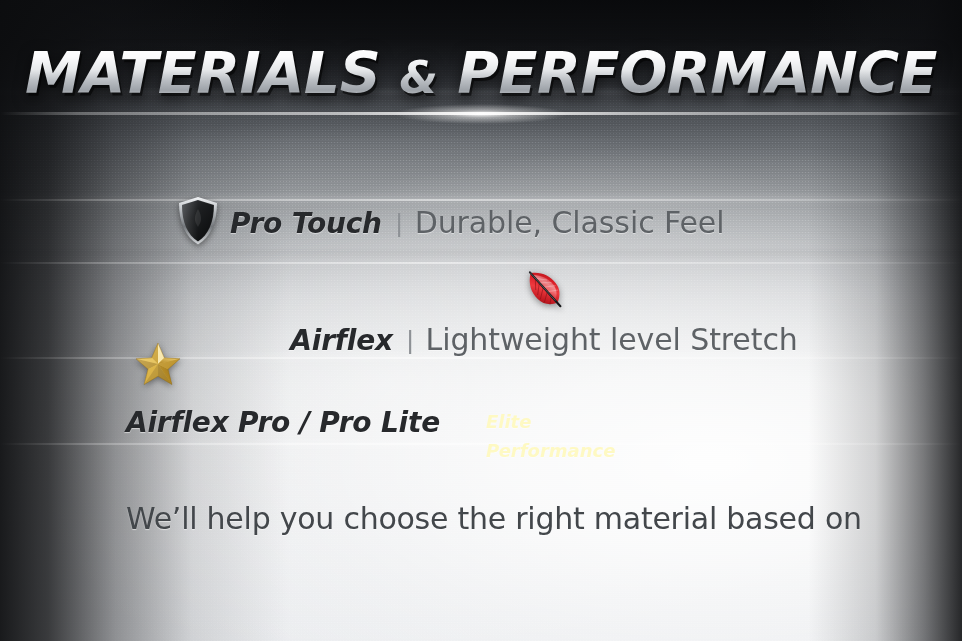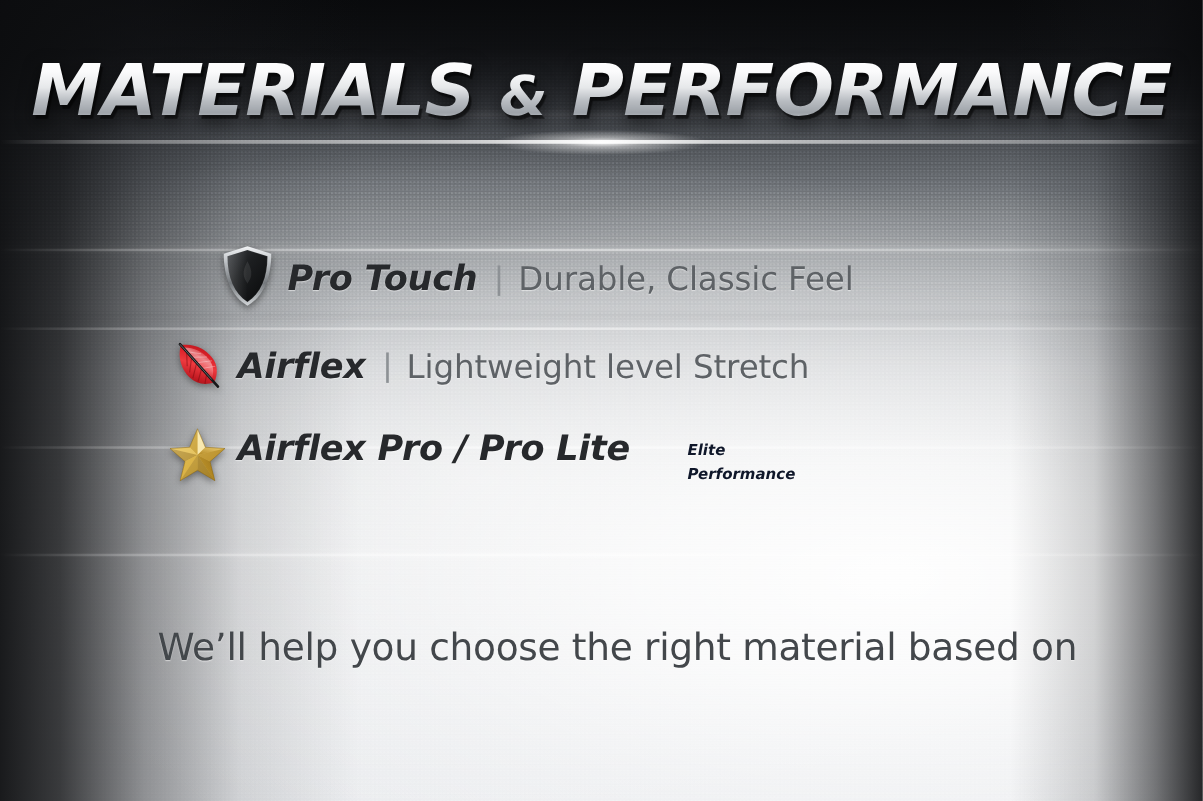--- a/index.html
+++ b/index.html
@@ -98,21 +98,21 @@
   }
 
   
   .features{ position:absolute; left:0; top:186px; width:100%; z-index:6; }
   .row{
     position:relative;
     display:flex; align-items:flex-start;
     padding-left:126px;
     min-height:70px;
   }
-  .row + .row{ margin-top:0; }
+  .row + .row{ margin-top:0;flex-direction:column; }
   #row-0{ height:70px; align-items:center;margin-left:40px; }
   #row-1{ height:70px; align-items:center; }
   #row-2{ height:104px; align-items:flex-start; padding-top:4px; }
 
   .icon-cell{
     width:64px; flex:0 0 64px;
     display:flex; align-items:center; justify-content:center;
   }
   #row-2 .icon-cell{ padding-top:10px; align-items:flex-start; }
 
@@ -126,28 +126,28 @@
     white-space:nowrap;
     text-shadow:0 1px 1px rgba(255,255,255,.55);
   }
   .sep{
     font-size:26px; color:#8d9195; font-weight:300;
     margin:0 12px 0 14px;
     transform:translateY(-1px);
   }
   .feat-desc{
     font-family:"DejaVu Sans","Liberation Sans", sans-serif;
-    font-weight:400; font-size:26px; color:#5e6266;
+    font-weight:400; font-size:30px; color:#5e6266;
     white-space:nowrap; letter-spacing:-.1px;
     text-shadow:0 1px 1px rgba(255,255,255,.5);
   }
   .feat-desc-stack{
     font-family:"DejaVu Sans","Liberation Sans", sans-serif;
-    font-style:italic; font-weight:600; font-size:12px;
-    line-height:1.62; color:#0f172a; margin-left:30px;
+    font-style:italic; font-weight:600; font-size:18px;
+    line-height:1.62; color:#fef9c3; margin-left:30px;
     transform:translateY(-4px);
     text-shadow:0 1px 1px rgba(255,255,255,.5);
   }
   .feat-desc-stack div{ white-space:nowrap; }
 
   
   .row-rule{
     position:absolute; left:0; right:0; height:2px; z-index:4;
     background:linear-gradient(90deg, rgba(255,255,255,0) 0%, rgba(255,255,255,.22) 10%, rgba(255,255,255,.50) 45%, rgba(255,255,255,.28) 80%, rgba(255,255,255,0) 100%);
   }

